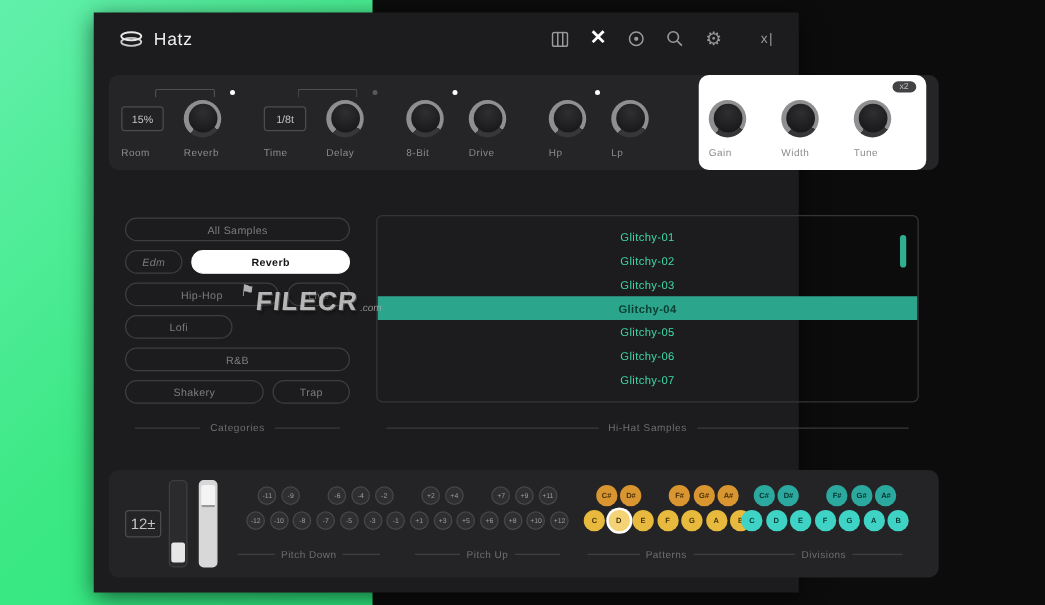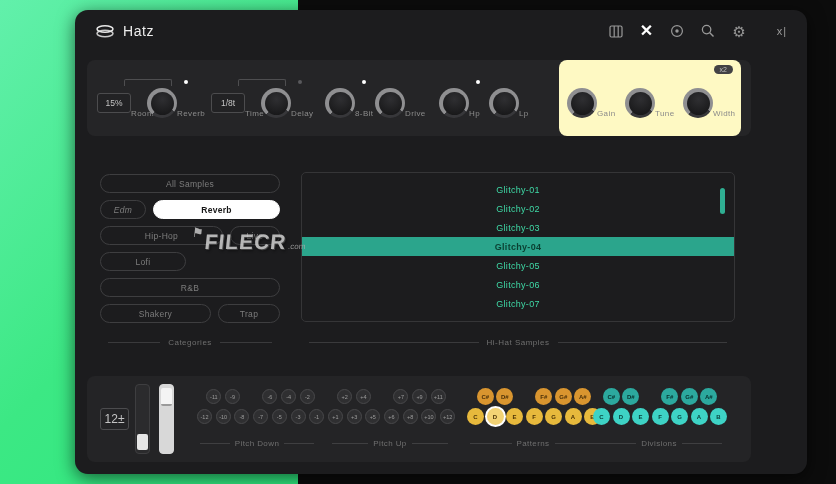--- a/index.html
+++ b/index.html
@@ -1,50 +1,50 @@
 <!DOCTYPE html>
 <html><head>
 <meta charset="utf-8">
 <style>
   html,body{margin:0;padding:0;background:#000;}
   .stage{position:relative;width:836px;height:484px;overflow:hidden;background:#0c0c0c;
          font-family:"Liberation Sans",sans-serif;-webkit-font-smoothing:antialiased;}
   .bg-green{position:absolute;left:0;top:0;width:298px;height:484px;
             background:linear-gradient(135deg,#62f0ab 0%,#3ce884 55%,#2ee87e 100%);}
-  .plugin{position:absolute;left:75px;top:10px;width:732px;height:464px;background:#1c1c1e;
-          border-radius:13px;box-shadow:0 4px 18px rgba(0,0,0,.6);}
+  .plugin{position:absolute;left:75px;top:10px;width:564px;height:464px;background:#1c1c1e;
+          border-radius:0;box-shadow:0 4px 18px rgba(0,0,0,.6);}
   
   .titlebar{height:42px;display:flex;align-items:center;padding:0 20px;}
   .logo{display:flex;align-items:center;gap:8px;}
   .logo-title{color:#ededed;font-size:14px;letter-spacing:.6px;}
   .tb-icons{margin-left:auto;display:flex;align-items:center;gap:17px;}
   .tb-icon{color:#959595;font-size:13px;line-height:1;cursor:default;display:flex;align-items:center;}
   .tb-close{color:#ffffff;font-size:16px;font-weight:bold;}
   .tb-resize{margin-left:14px;color:#9a9a9a;font-size:11px;letter-spacing:1px;}
   
   .fx-panel{position:absolute;left:12px;top:50px;width:664px;height:76px;background:#252527;
             border-radius:8px;display:flex;align-items:center;padding:0 10px;box-sizing:border-box;}
   .fx-groups{display:flex;align-items:center;}
-  .fx-group{width:50px;display:flex;flex-direction:row;align-items:flex-end;position:relative;padding-top:10px;}
+  .fx-group{width:50px;display:flex;flex-direction:column;align-items:flex-start;position:relative;padding-top:10px;}
   .fx-sp{width:14px;}
   .fx-ctrl{height:30px;display:flex;align-items:center;justify-content:center;}
   .fx-label{font-size:8px;color:#8b8b8b;margin-top:8px;letter-spacing:.4px;}
   .fx-value{width:32px;height:18px;border:1px solid #4c4c4e;border-radius:3px;color:#c4c4c4;
             font-size:8.5px;display:flex;align-items:center;justify-content:center;background:#222224;}
   .knob{width:30px;height:30px;border-radius:50%;position:relative;
         background:conic-gradient(from 220deg,#8f8f91 0deg 265deg,#37373a 265deg 360deg);
         display:flex;align-items:center;justify-content:center;}
   .knob::after{content:"";width:23px;height:23px;border-radius:50%;
         background:radial-gradient(circle at 50% 32%,#2f2f32,#131314);}
   .fx-led{position:absolute;top:2px;right:9px;width:4px;height:4px;border-radius:50%;}
   .led-white{background:#ffffff;}
   .led-gray{background:#59595c;}
   .fx-bracket{position:absolute;top:1px;left:27px;width:46px;height:6px;
               border:1px solid #4e4e50;border-bottom:none;border-radius:2px 2px 0 0;}
-  .output-panel{margin-left:auto;width:182px;height:76px;background:#fef9c3;border-radius:8px;
+  .output-panel{margin-left:auto;width:182px;height:76px;background:#ffffff;border-radius:8px;
                 display:flex;align-items:center;justify-content:space-evenly;position:relative;}
   .badge{position:absolute;top:5px;right:8px;background:#424244;color:#bdbdbd;font-size:7px;
          padding:1px 6px;border-radius:7px;}
   
   .categories{position:absolute;left:25px;top:164px;width:180px;}
   .cat-row{display:flex;gap:7px;margin-bottom:7px;}
   .pill{height:19px;border:1px solid #3e3e40;border-radius:10px;color:#7d7d7d;font-size:8.5px;
         display:flex;align-items:center;justify-content:center;box-sizing:border-box;letter-spacing:.3px;}
   .pill.selected{background:#ffffff;border-color:#ffffff;color:#161616;font-weight:bold;}
   .size-fill{flex:1;}
@@ -203,27 +203,27 @@
       <div class="fx-group">
             <div class="fx-ctrl">
               <div class="knob"></div>
             </div>
             <div class="fx-label">Gain</div>
           </div>
           <div class="fx-group">
             <div class="fx-ctrl">
               <div class="knob"></div>
             </div>
+            <div class="fx-label">Width</div>
+          </div>
+          <div class="fx-group">
+            <div class="fx-ctrl">
+              <div class="knob"></div>
+            </div>
             <div class="fx-label">Tune</div>
-          </div>
-          <div class="fx-group">
-            <div class="fx-ctrl">
-              <div class="knob"></div>
-            </div>
-            <div class="fx-label">Width</div>
           </div>
         </div>
     </div>
 
     <div class="categories">
         <div class="cat-row">
           <div class="pill size-fill">All Samples</div>
         </div>
         <div class="cat-row">
           <div class="pill size-w46">Edm</div>
@@ -318,20 +318,20 @@
           <div class="nbtn div-nat" style="left: 564.5px; top: 32px;">F</div>
           <div class="nbtn div-nat" style="left: 584px; top: 32px;">G</div>
           <div class="nbtn div-nat" style="left: 603.5px; top: 32px;">A</div>
           <div class="nbtn div-nat" style="left: 623px; top: 32px;">B</div>
           <div class="nbtn div-sharp" style="left: 515.75px; top: 12px;">C#</div>
           <div class="nbtn div-sharp" style="left: 535.25px; top: 12px;">D#</div>
           <div class="nbtn div-sharp" style="left: 574.25px; top: 12px;">F#</div>
           <div class="nbtn div-sharp" style="left: 593.75px; top: 12px;">G#</div>
           <div class="nbtn div-sharp" style="left: 613.25px; top: 12px;">A#</div>
         </div>
-      <div class="brace" style="left:108px;width:124px;">Pitch Down</div>
+      <div class="brace" style="left:98px;width:124px;">Pitch Down</div>
       <div class="brace" style="left:240px;width:126px;">Pitch Up</div>
       <div class="brace" style="left:378px;width:136px;">Patterns</div>
       <div class="brace" style="left:504px;width:136px;">Divisions</div>
     </div>
 
   </div>
 </div>
 
 </body></html>

